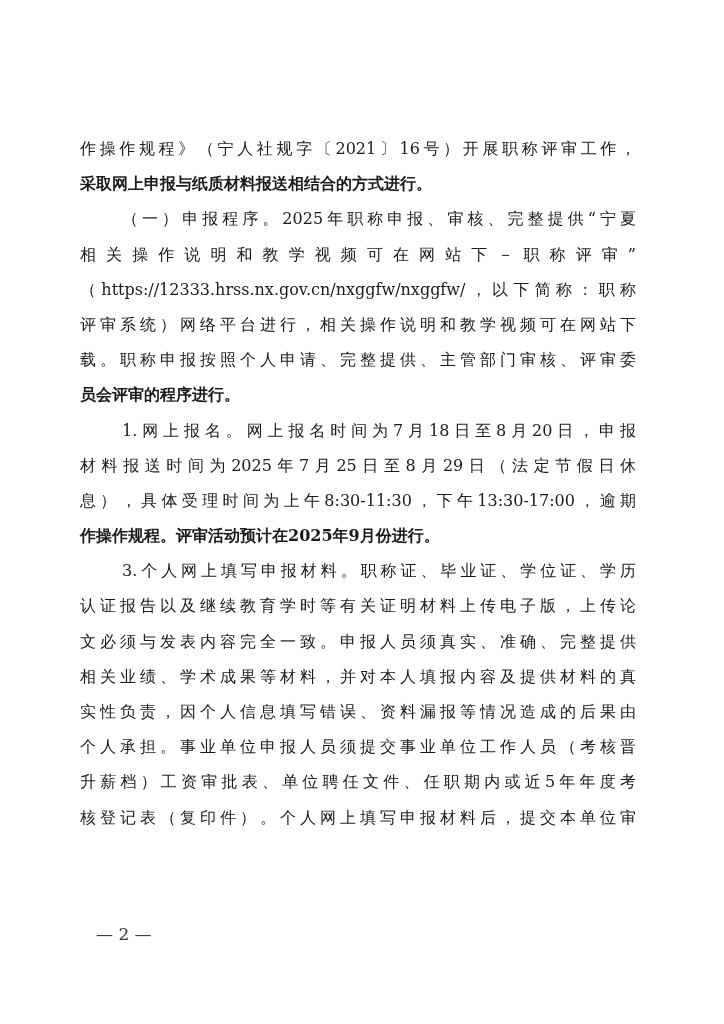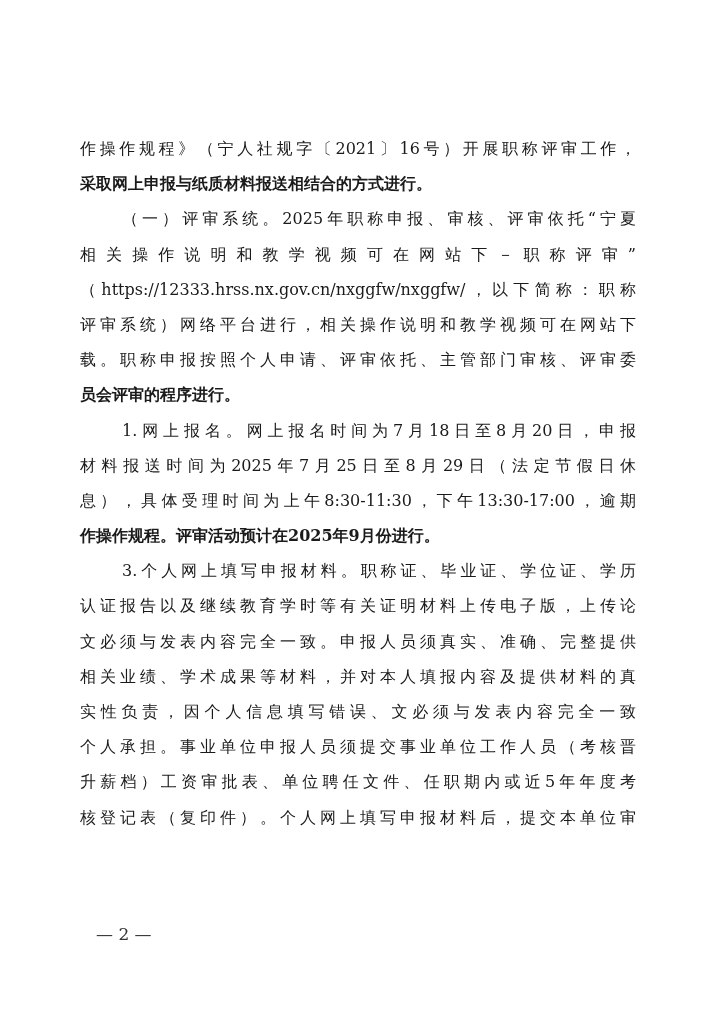--- a/index.html
+++ b/index.html
@@ -55,36 +55,36 @@
   </style>
 </head>
 <body>
 
 <div class="page">
   <div class="body-text">
 
     <span class="line">作操作规程》（宁人社规字〔2021〕16号）开展职称评审工作，</span>
     <span class="line last">采取网上申报与纸质材料报送相结合的方式进行。</span>
 
-    <span class="line indent">（一）评审系统。2025年职称申报、审核、评审依托“宁夏</span>
+    <span class="line indent">（一）申报程序。2025年职称申报、审核、完整提供“宁夏</span>
     <span class="line">相关操作说明和教学视频可在网站下－职称评审”</span>
     <span class="line">（https://12333.hrss.nx.gov.cn/nxggfw/nxggfw/，以下简称：职称</span>
     <span class="line">评审系统）网络平台进行，相关操作说明和教学视频可在网站下</span>
-    <span class="line">载。职称申报按照个人申请、评审依托、主管部门审核、评审委</span>
+    <span class="line">载。职称申报按照个人申请、完整提供、主管部门审核、评审委</span>
     <span class="line last">员会评审的程序进行。</span>
 
     <span class="line indent">1.网上报名。网上报名时间为7月18日至8月20日，申报</span>
     <span class="line">材料报送时间为2025年7月25日至8月29日（法定节假日休</span>
     <span class="line">息），具体受理时间为上午8:30-11:30，下午13:30-17:00，逾期</span>
     <span class="line last">作操作规程。评审活动预计在2025年9月份进行。</span>
 
     <span class="line indent">3.个人网上填写申报材料。职称证、毕业证、学位证、学历</span>
     <span class="line">认证报告以及继续教育学时等有关证明材料上传电子版，上传论</span>
     <span class="line">文必须与发表内容完全一致。申报人员须真实、准确、完整提供</span>
     <span class="line">相关业绩、学术成果等材料，并对本人填报内容及提供材料的真</span>
-    <span class="line">实性负责，因个人信息填写错误、文必须与发表内容完全一致</span>
+    <span class="line">实性负责，因个人信息填写错误、资料漏报等情况造成的后果由</span>
     <span class="line">个人承担。事业单位申报人员须提交事业单位工作人员（考核晋</span>
     <span class="line">升薪档）工资审批表、单位聘任文件、任职期内或近5年年度考</span>
     <span class="line">核登记表（复印件）。个人网上填写申报材料后，提交本单位审</span>
   </div>
 
   <div class="page-number">— 2 —</div>
 </div>
 
 </body></html>

